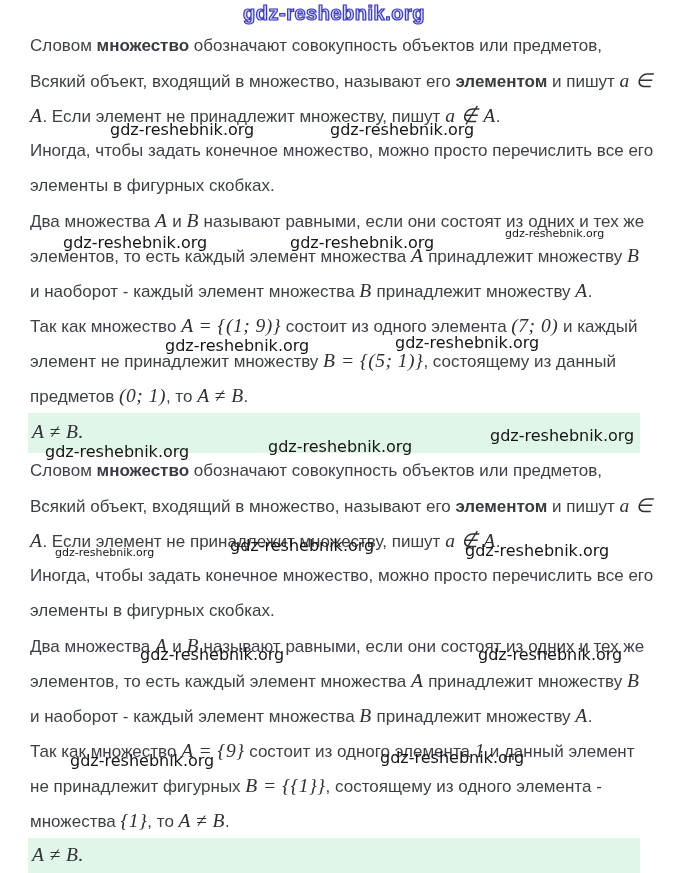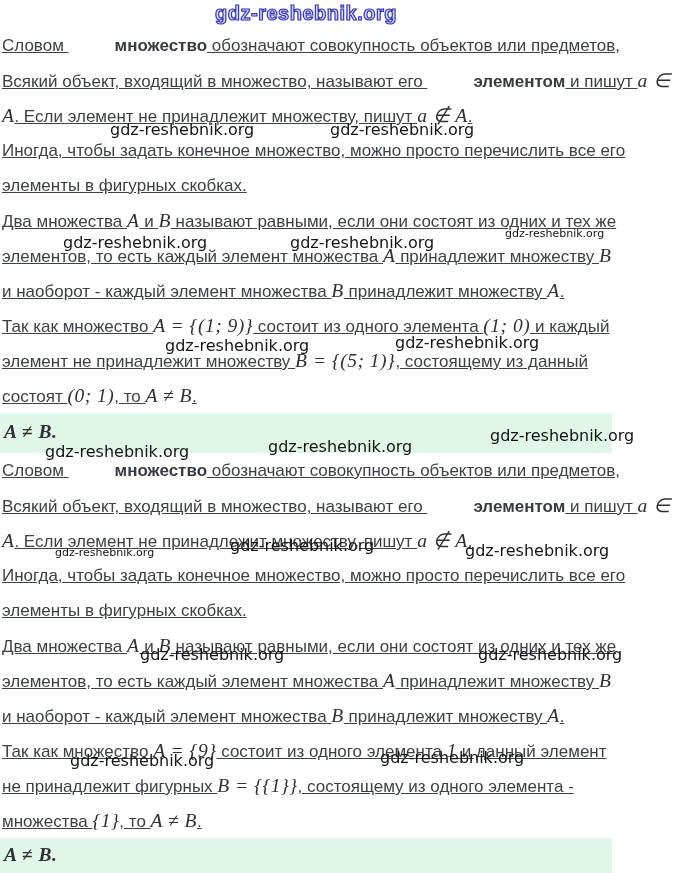--- a/index.html
+++ b/index.html
@@ -8,20 +8,21 @@
     height: 873px;
     background: #ffffff;
     font-family: "Liberation Sans", sans-serif;
     overflow: hidden;
   }
   .page {
     position: relative;
     width: 612px;
     height: 873px;
     background: #ffffff;
+    padding-left: 28px;
   }
   .header {
     height: 28px;
     line-height: 26px;
     text-align: center;
     font-size: 20px;
     font-weight: bold;
     letter-spacing: 0.5px;
     color: rgba(238, 238, 252, 0.85);
     -webkit-text-stroke: 1.2px #3a3abf;
@@ -32,35 +33,34 @@
     z-index: 1;
   }
   .line {
     height: 35px;
     line-height: 35px;
     white-space: nowrap;
     padding-left: 2px;
     font-size: 17px;
     color: #3d4147;
   }
-  .plain { color: #3d4147; text-decoration: underline; }
-  .bold { font-weight: bold; color: #383c42; margin-left: 46px; }
+  .plain { color: #3d4147; }
+  .bold { font-weight: bold; color: #383c42; }
   .math {
     font-family: "Liberation Serif", serif;
     font-style: italic;
     font-size: 19.5px;
     color: #303036;
     letter-spacing: 0.5px;
   }
   .answer-band {
     height: 40px;
     line-height: 38px;
     background: #e0f6e8;
     padding-left: 4px;
-    font-weight: bold;
   }
   .section:last-child .answer-band { height: 35px; line-height: 33px; }
   .wm-layer {
     position: absolute;
     left: 0; top: 0;
     width: 680px; height: 873px;
     z-index: 2;
     pointer-events: none;
   }
   .wm {
@@ -78,23 +78,23 @@
   <div class="doc">
       <div class="section">
         <div class="line"><span class="plain">Словом </span><span class="bold">множество</span><span class="plain"> обозначают совокупность объектов или предметов,</span></div>
         <div class="line"><span class="plain">Всякий объект, входящий в множество, называют его </span><span class="bold">элементом</span><span class="plain"> и пишут </span><span class="math">a ∈</span></div>
         <div class="line"><span class="math">A</span><span class="plain">. Если элемент не принадлежит множеству, пишут </span><span class="math">a ∉ A</span><span class="plain">.</span></div>
         <div class="line"><span class="plain">Иногда, чтобы задать конечное множество, можно просто перечислить все его</span></div>
         <div class="line"><span class="plain">элементы в фигурных скобках.</span></div>
         <div class="line"><span class="plain">Два множества </span><span class="math">A</span><span class="plain"> и </span><span class="math">B</span><span class="plain"> называют равными, если они состоят из одних и тех же</span></div>
         <div class="line"><span class="plain">элементов, то есть каждый элемент множества </span><span class="math">A</span><span class="plain"> принадлежит множеству </span><span class="math">B</span></div>
         <div class="line"><span class="plain">и наоборот - каждый элемент множества </span><span class="math">B</span><span class="plain"> принадлежит множеству </span><span class="math">A</span><span class="plain">.</span></div>
-        <div class="line"><span class="plain">Так как множество </span><span class="math">A = {(1; 9)}</span><span class="plain"> состоит из одного элемента </span><span class="math">(1; 0)</span><span class="plain"> и каждый</span></div>
+        <div class="line"><span class="plain">Так как множество </span><span class="math">A = {(1; 9)}</span><span class="plain"> состоит из одного элемента </span><span class="math">(7; 0)</span><span class="plain"> и каждый</span></div>
         <div class="line"><span class="plain">элемент не принадлежит множеству </span><span class="math">B = {(5; 1)}</span><span class="plain">, состоящему из данный</span></div>
-        <div class="line"><span class="plain">состоят </span><span class="math">(0; 1)</span><span class="plain">, то </span><span class="math">A ≠ B</span><span class="plain">.</span></div>
+        <div class="line"><span class="plain">предметов </span><span class="math">(0; 1)</span><span class="plain">, то </span><span class="math">A ≠ B</span><span class="plain">.</span></div>
         <div class="answer-band" style="background: rgb(224, 246, 232);"><span class="math">A ≠ B.</span></div>
       </div>
       <div class="section">
         <div class="line"><span class="plain">Словом </span><span class="bold">множество</span><span class="plain"> обозначают совокупность объектов или предметов,</span></div>
         <div class="line"><span class="plain">Всякий объект, входящий в множество, называют его </span><span class="bold">элементом</span><span class="plain"> и пишут </span><span class="math">a ∈</span></div>
         <div class="line"><span class="math">A</span><span class="plain">. Если элемент не принадлежит множеству, пишут </span><span class="math">a ∉ A</span><span class="plain">.</span></div>
         <div class="line"><span class="plain">Иногда, чтобы задать конечное множество, можно просто перечислить все его</span></div>
         <div class="line"><span class="plain">элементы в фигурных скобках.</span></div>
         <div class="line"><span class="plain">Два множества </span><span class="math">A</span><span class="plain"> и </span><span class="math">B</span><span class="plain"> называют равными, если они состоят из одних и тех же</span></div>
         <div class="line"><span class="plain">элементов, то есть каждый элемент множества </span><span class="math">A</span><span class="plain"> принадлежит множеству </span><span class="math">B</span></div>

